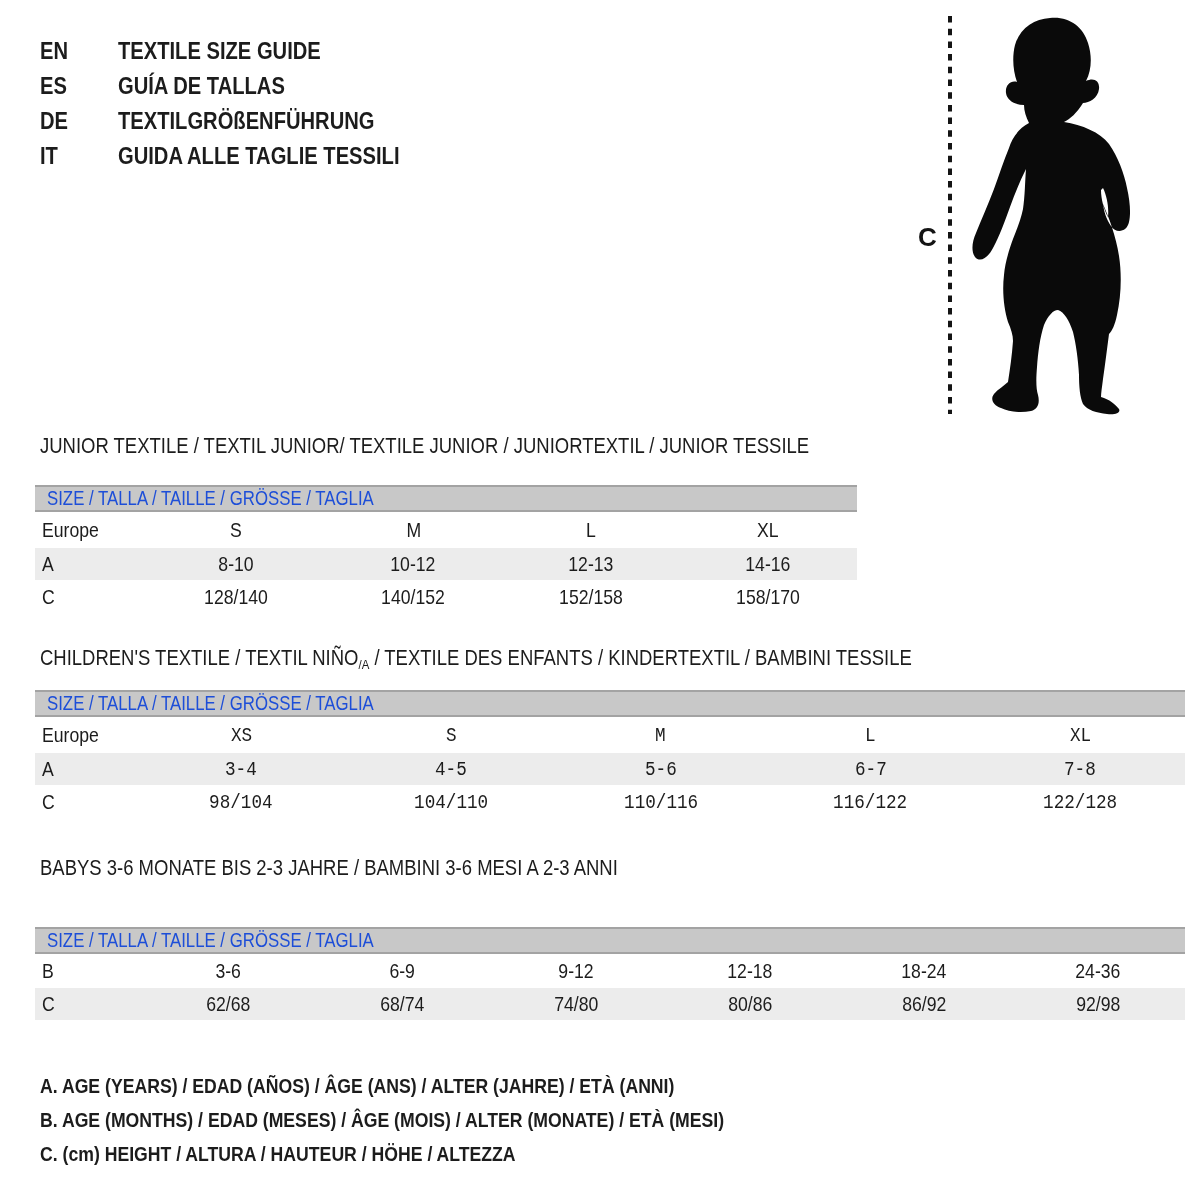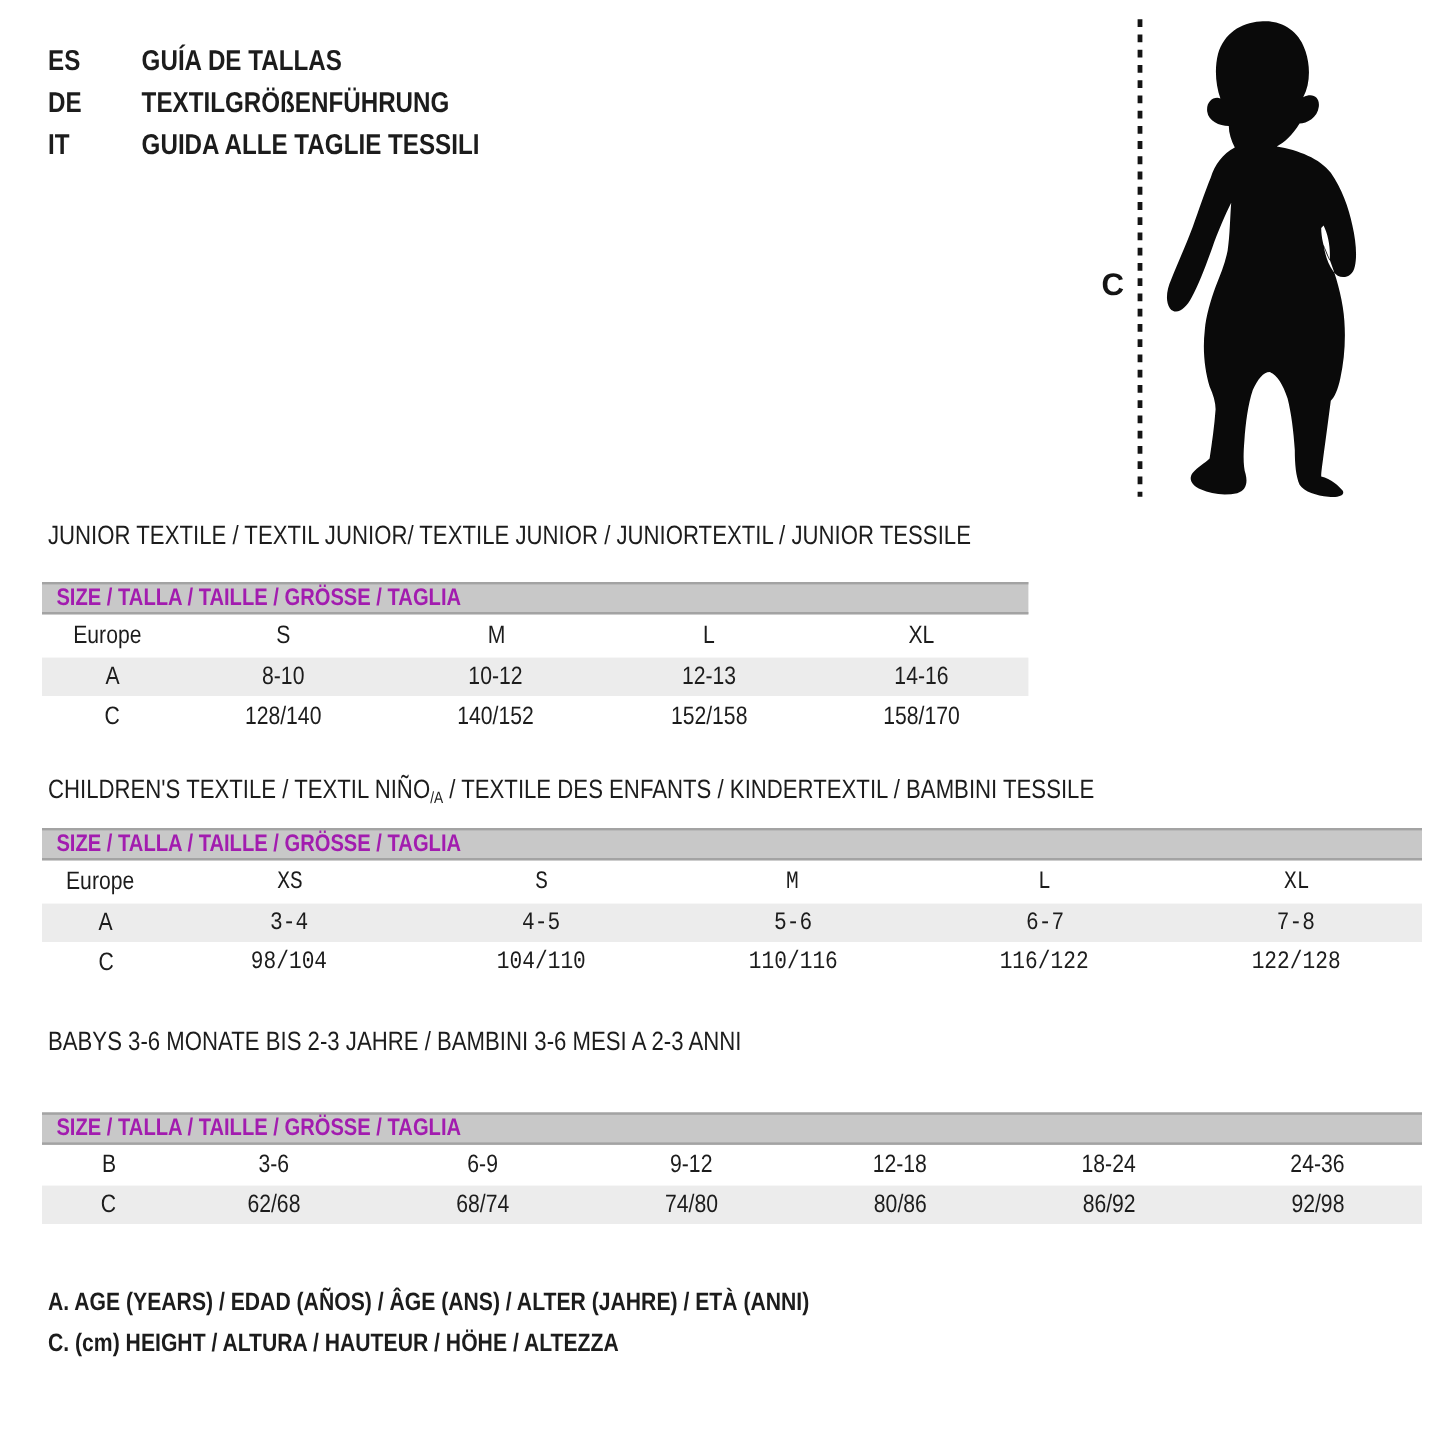--- a/index.html
+++ b/index.html
@@ -29,41 +29,45 @@
 
   
   .table { position:absolute; left:35px; }
   .t1 { top:485px; width:822px; }
   .t2 { top:690px; width:1150px; }
   .t3 { top:927px; width:1150px; }
   .tbar {
     height:23px; background:#c8c8c8;
     border-top:2px solid #a3a3a3; border-bottom:2px solid #a3a3a3;
     display:flex; align-items:center; padding-left:12px;
-    font-size:20px; font-weight:700; color:#a21caf;
+    font-size:20px; font-weight:400; color:#1d4ed8;
   }
   .trow { display:flex; align-items:center; font-size:21px; font-weight:400; }
   .rsize { height:36px; }
   .rdata { height:32px; }
   .rdata2 { height:34px; }
   .shaded { background:#ececec; }
-  .c0 { padding-left:7px; text-align:center; }
+  .c0 { padding-left:7px; text-align:left; }
   .c  { text-align:center; }
   .t1 .c0 { width:106px; } .t1 .c { width:179px; }
   .t2 .c0 { width:95px;  } .t2 .c { width:211px;font-family:Liberation Mono, monospace; }
   .t3 .c0 { width:100px; } .t3 .c { width:175px; }
 
   
   .legend { position:absolute; left:40px; top:1064px; font-size:21px; font-weight:700; }
   .legend-line { height:34px; display:flex; align-items:flex-end; }
 </style>
 </head>
 <body>
 
 <div class="lang-list">
+  <div class="lang-row">
+    <span class="lang-code"><span class="cxl">EN</span></span>
+    <span><span class="cxl">TEXTILE SIZE GUIDE</span></span>
+  </div>
   <div class="lang-row">
     <span class="lang-code"><span class="cxl">ES</span></span>
     <span><span class="cxl">GUÍA DE TALLAS</span></span>
   </div>
   <div class="lang-row">
     <span class="lang-code"><span class="cxl">DE</span></span>
     <span><span class="cxl">TEXTILGRÖßENFÜHRUNG</span></span>
   </div>
   <div class="lang-row">
     <span class="lang-code"><span class="cxl">IT</span></span>
@@ -219,15 +223,18 @@
     <span class="c"><span class="cxc">86/92</span></span>
     <span class="c"><span class="cxc">92/98</span></span>
   </div>
 </div>
 
 <div class="legend">
   <div class="legend-line">
       <span class="cxl">A. AGE (YEARS) / EDAD (AÑOS) / ÂGE (ANS) / ALTER (JAHRE) / ETÀ (ANNI)</span>
     </div>
   <div class="legend-line">
+      <span class="cxl">B. AGE (MONTHS) / EDAD (MESES) / ÂGE (MOIS) / ALTER (MONATE) / ETÀ (MESI)</span>
+    </div>
+  <div class="legend-line">
       <span class="cxl">C. (cm) HEIGHT / ALTURA / HAUTEUR / HÖHE / ALTEZZA</span>
     </div>
 </div>
 
 </body></html>

